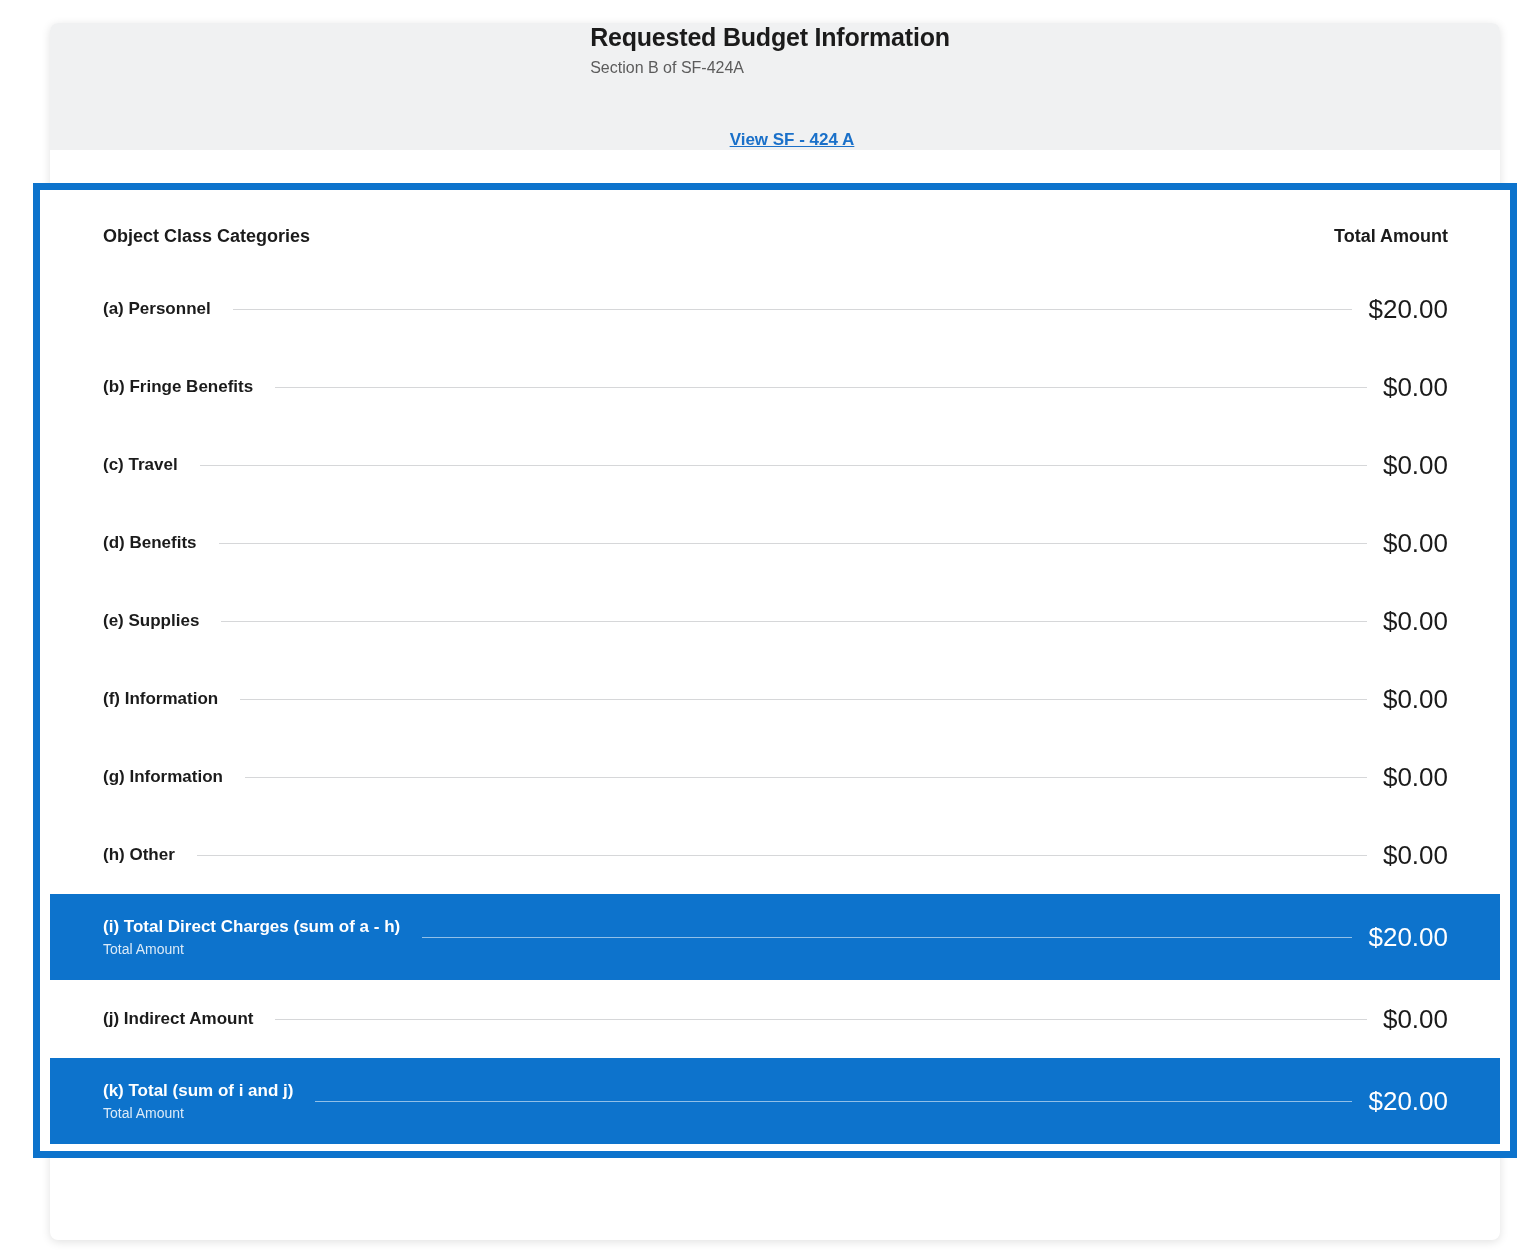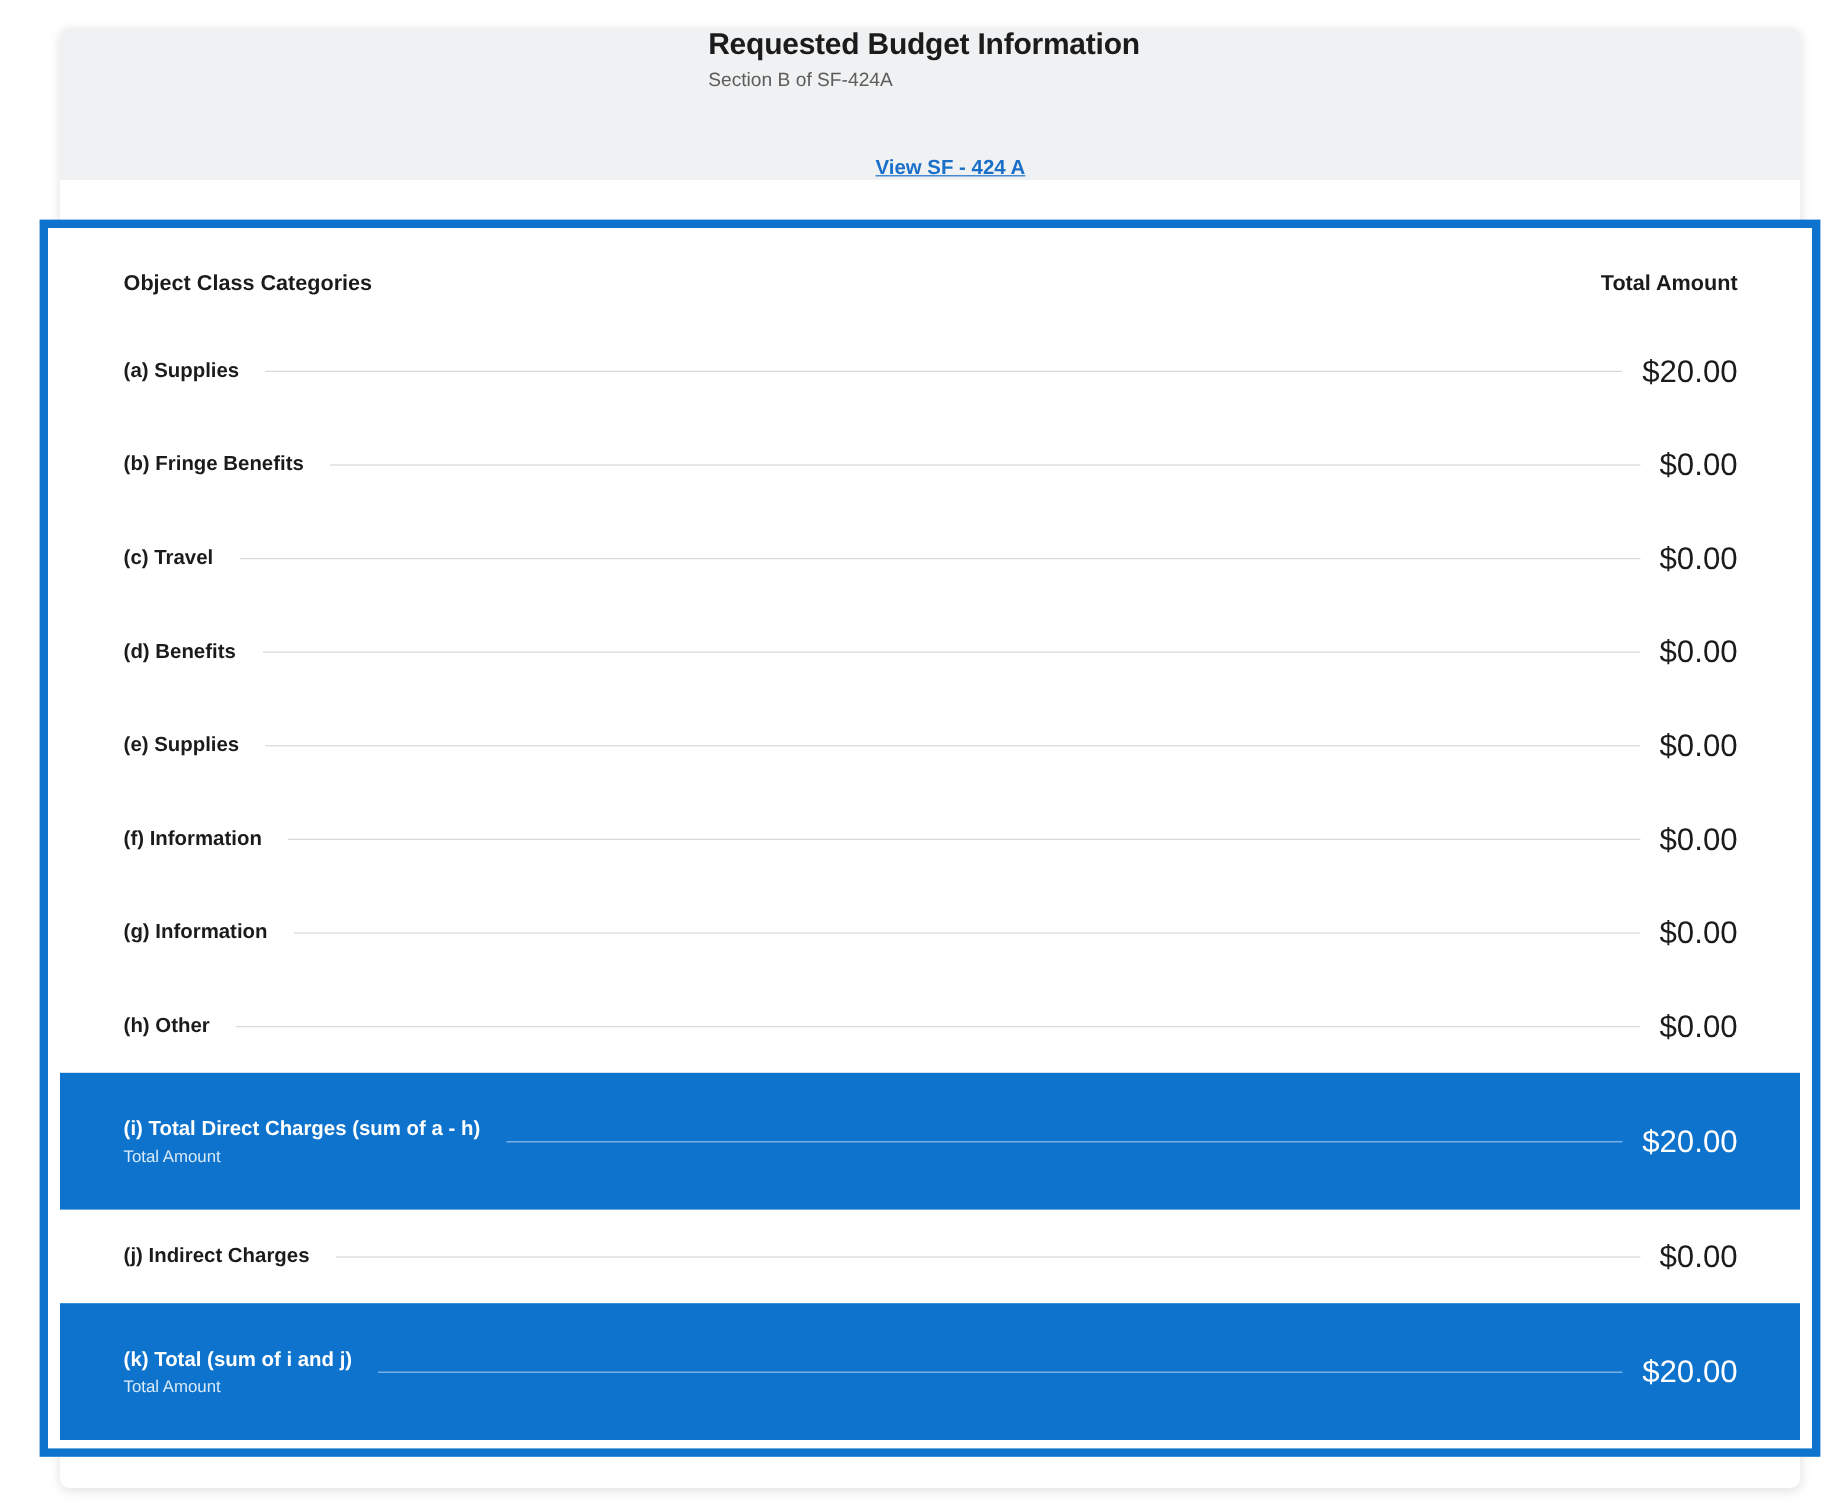--- a/index.html
+++ b/index.html
@@ -65,21 +65,21 @@
     margin-bottom:20px;
     padding:0 52px 0 53px;
     font-size:18px;font-weight:700;text-align:center;
   }
   .row{
     display:flex;align-items:center;
     height:78px;
     padding:0 52px 0 53px;
   }
   .row.highlight{
-    height:114px;
+    height:86px;
     background:var(--accent);
     color:#ffffff;
   }
   .label-wrap{display:flex;flex-direction:column;justify-content:center;}
   .label{
     font-size:17px;font-weight:700;white-space:nowrap;
   }
   .sublabel{
     font-size:14px;margin-top:4px;
     color:rgba(255,255,255,0.85);
@@ -113,21 +113,21 @@
     <div class="section-highlight">
       <div class="thead">
         <span>Object Class Categories</span>
         <span>Total Amount</span>
       </div>
 
       <div class="rows">
 
           <div class="row">
             <div class="label-wrap">
-              <div class="label">(a) Supplies</div>
+              <div class="label">(a) Personnel</div>
 
             </div>
             <div class="leader"></div>
             <div class="amount">$20.00</div>
           </div>
 
           <div class="row">
             <div class="label-wrap">
               <div class="label">(b) Fringe Benefits</div>
 
@@ -194,21 +194,21 @@
             <div class="label-wrap">
               <div class="label">(i) Total Direct Charges (sum of a - h)</div>
               <div class="sublabel">Total Amount</div>
             </div>
             <div class="leader"></div>
             <div class="amount">$20.00</div>
           </div>
 
           <div class="row">
             <div class="label-wrap">
-              <div class="label">(j) Indirect Charges</div>
+              <div class="label">(j) Indirect Amount</div>
 
             </div>
             <div class="leader"></div>
             <div class="amount">$0.00</div>
           </div>
 
           <div class="row highlight">
             <div class="label-wrap">
               <div class="label">(k) Total (sum of i and j)</div>
               <div class="sublabel">Total Amount</div>

